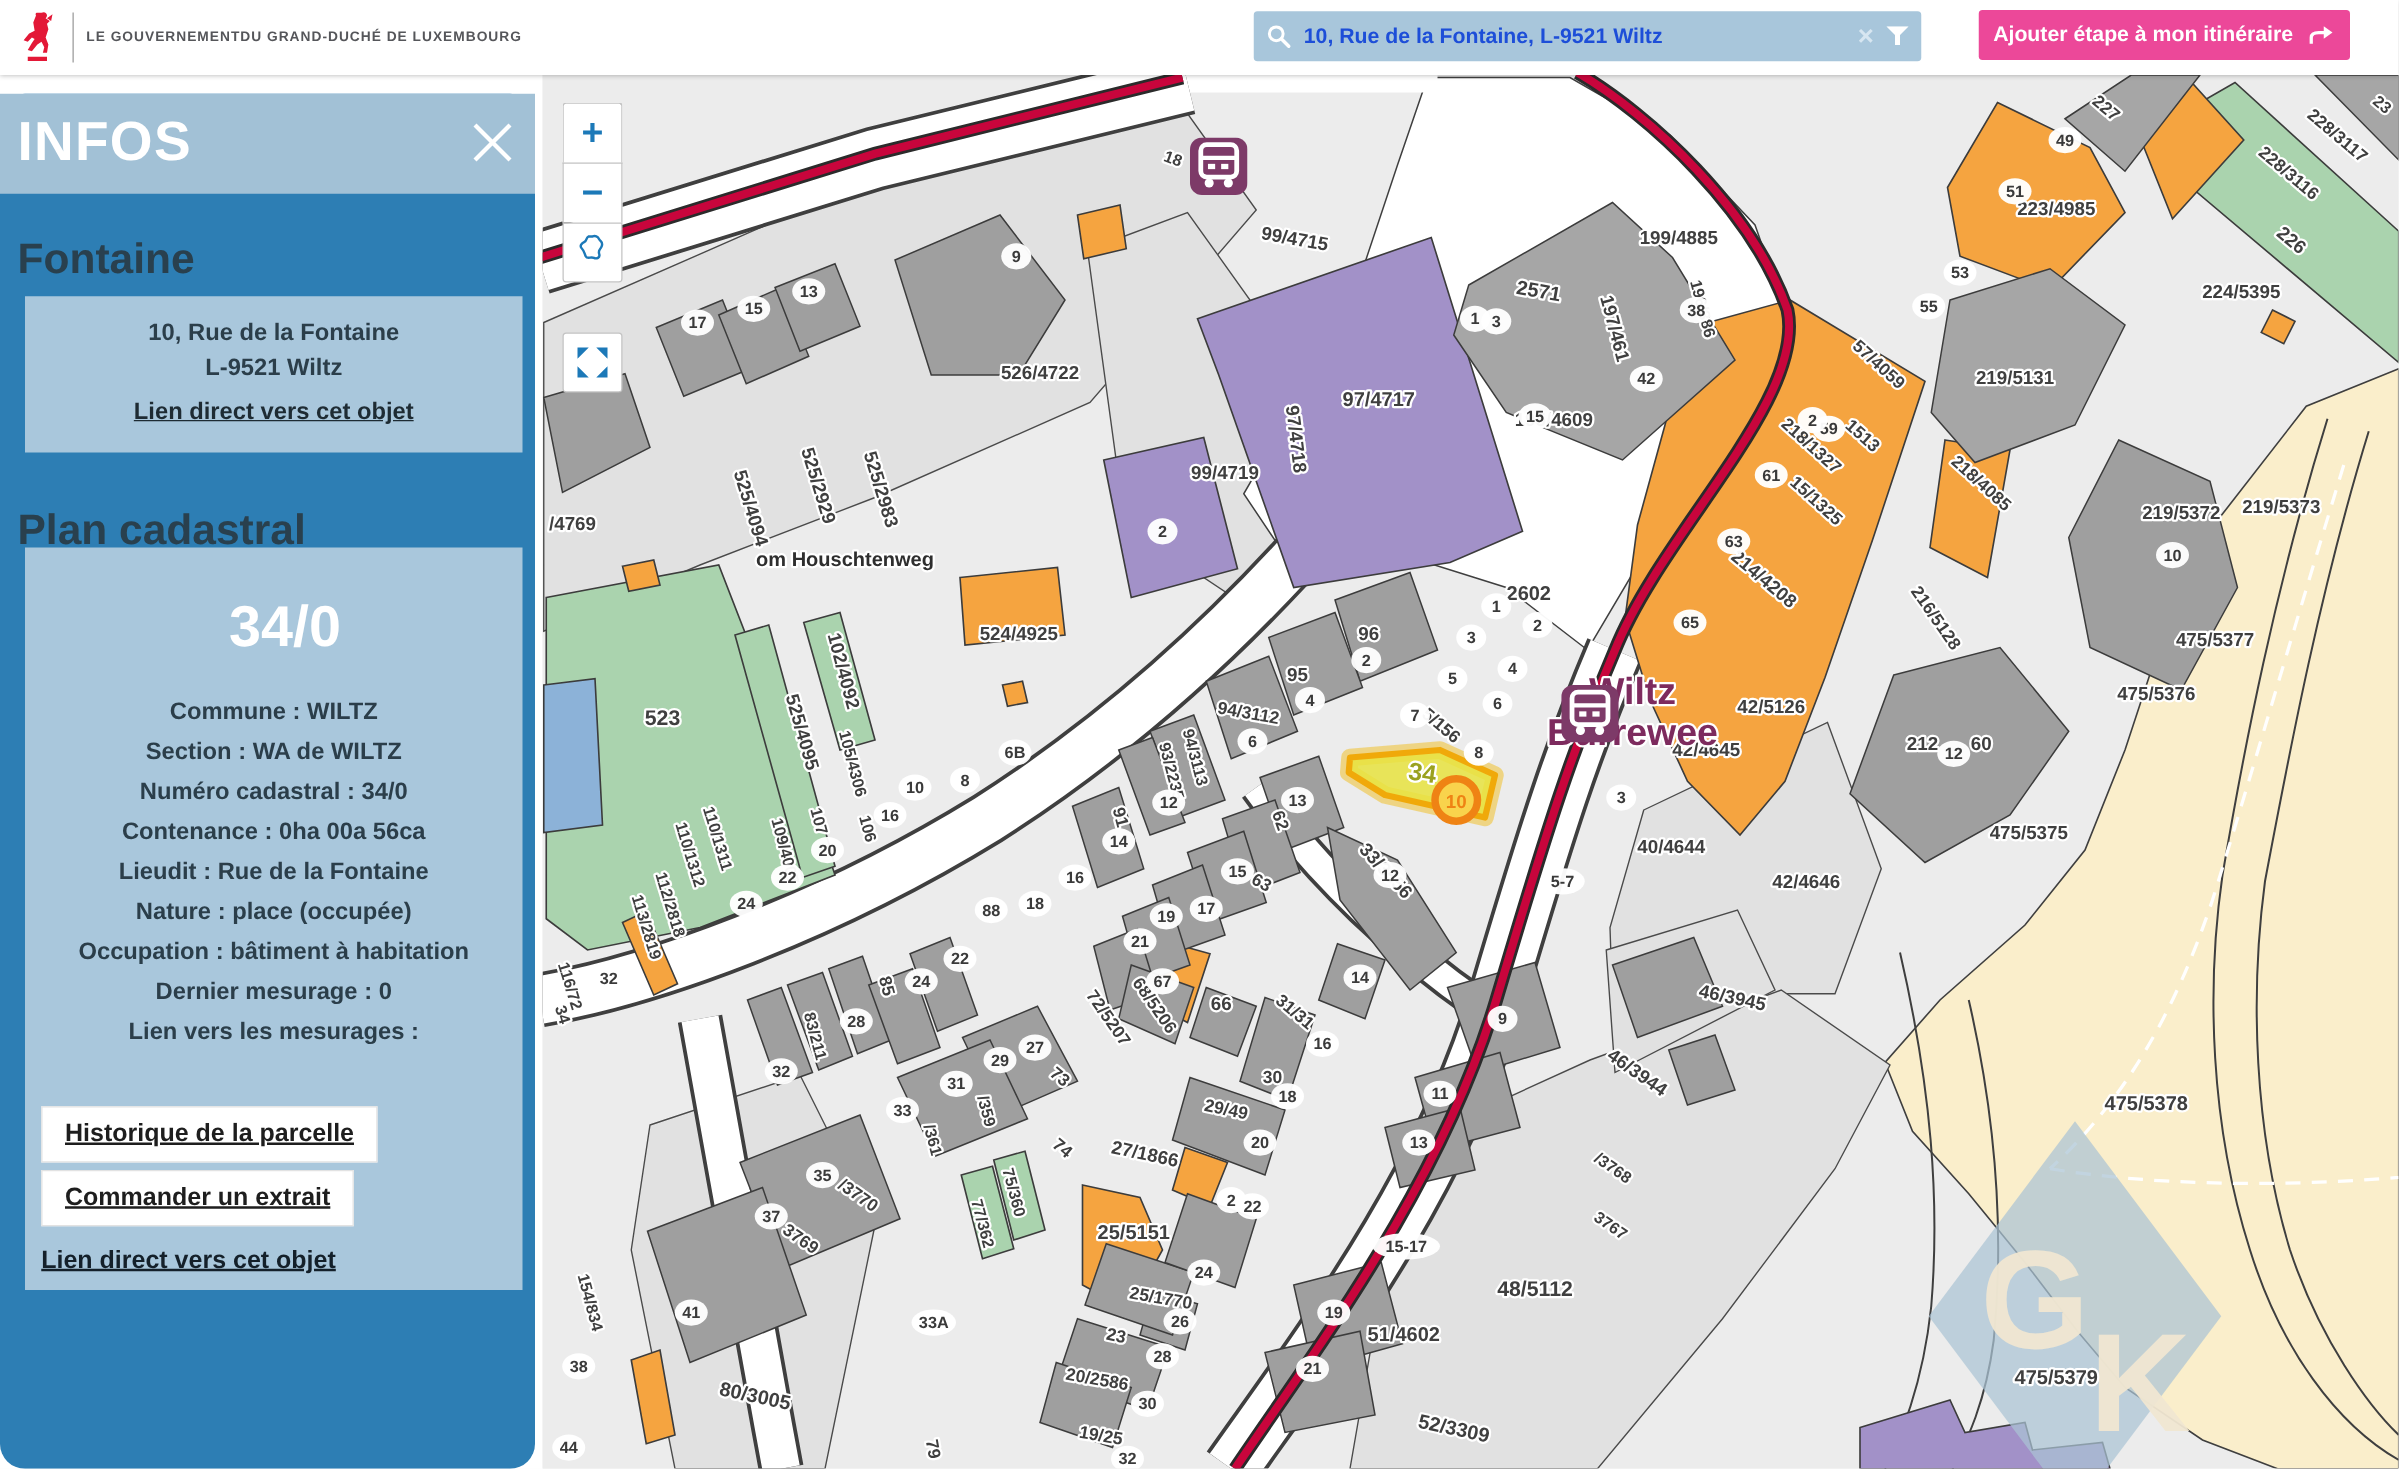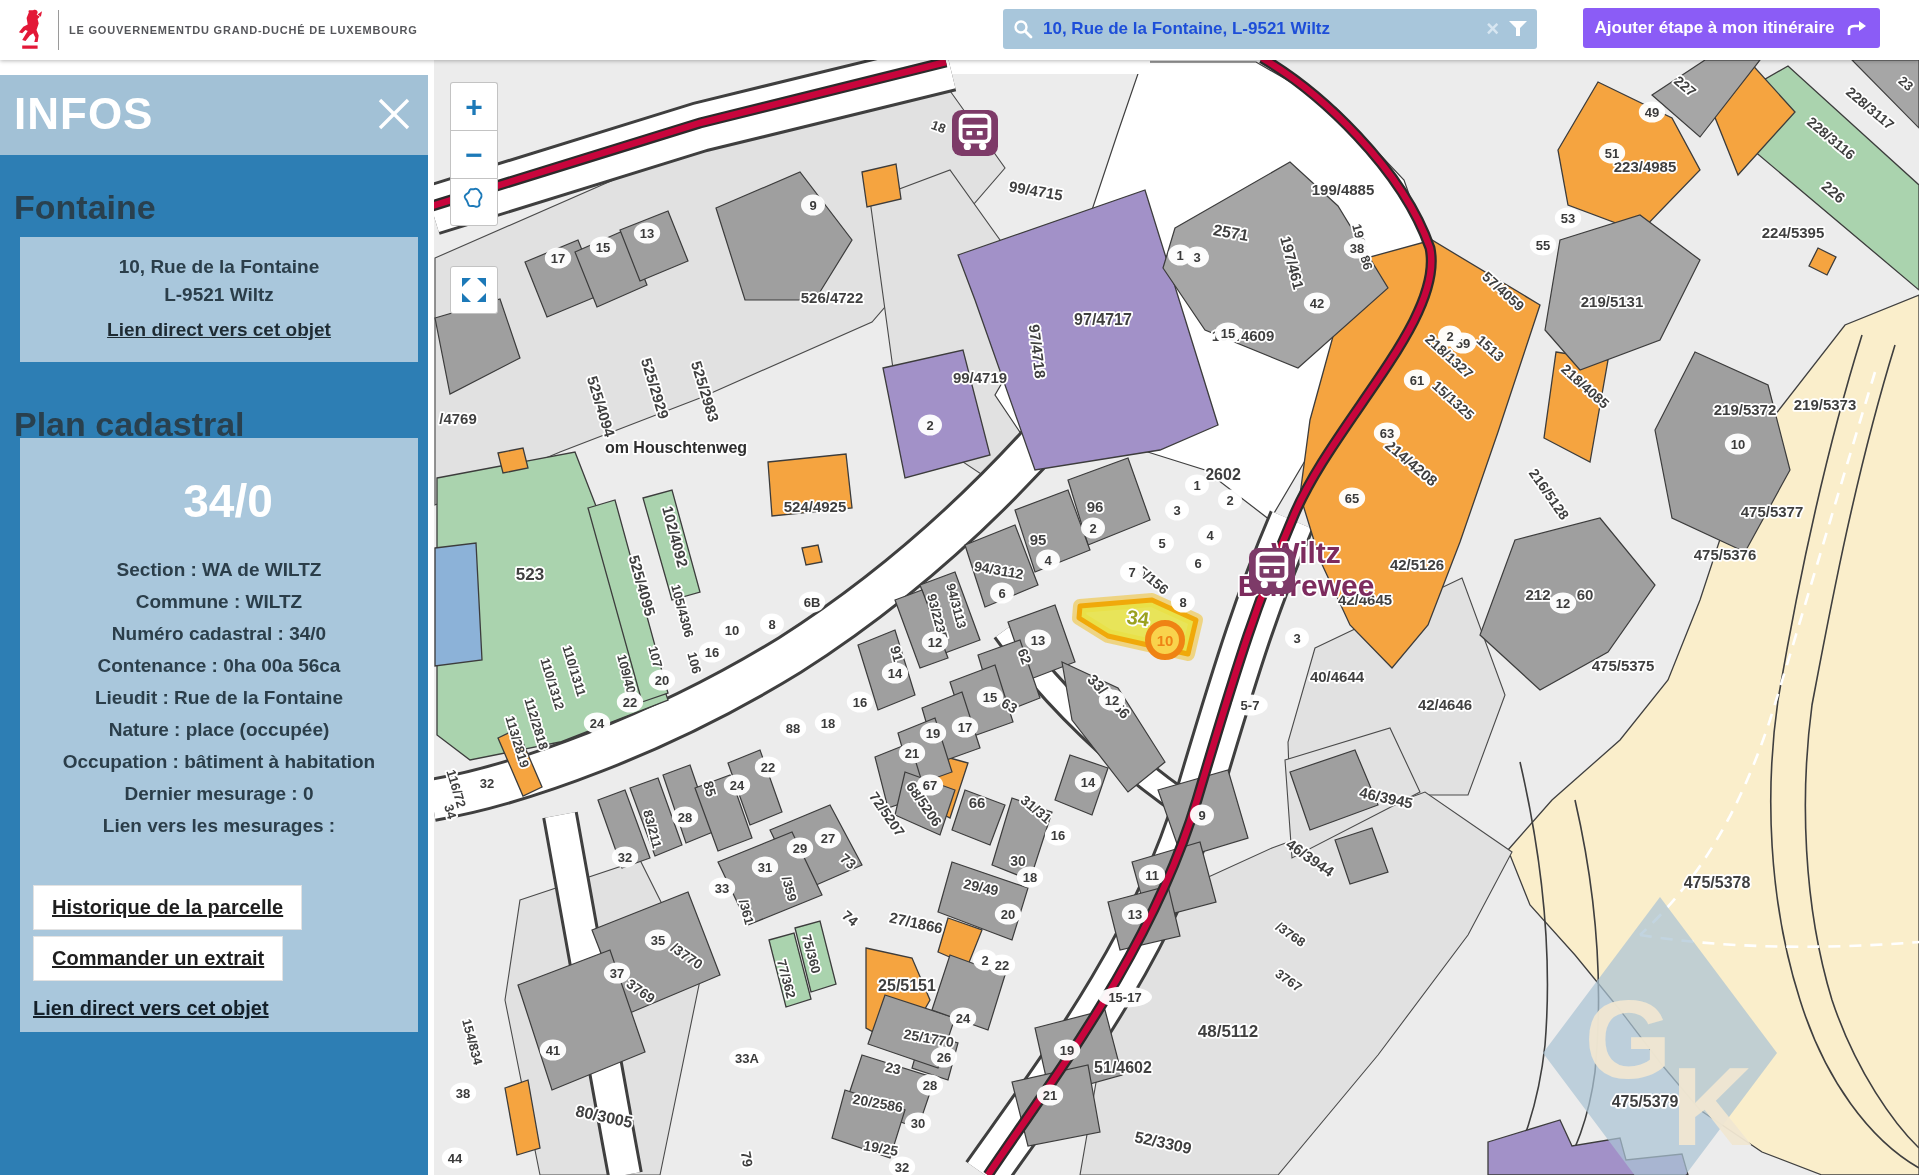--- a/index.html
+++ b/index.html
@@ -14,27 +14,27 @@
   .logo-lion { width:34px; height:44px; }
   .logo-divider { width:1px; height:40px; background:#9a9a9a; }
   .logo-text { display:flex; justify-content:center; }
   .logo-line { font-size:11px; font-weight:bold; color:#55565a; letter-spacing:.8px; line-height:14px; }
   .searchbox { position:absolute; left:1003px; top:9px; width:534px; height:40px; background:#a8c6db;
                border-radius:3px; display:flex; align-items:center; padding:0 10px; gap:10px; }
   .searchbox .magnifier { flex:0 0 auto; }
   .search-value { flex:1 1 auto; color:#1d4ed8; font-weight:bold; font-size:17px; white-space:nowrap;
                   overflow:hidden; }
   .search-clear { color:#d7e6f1; font-size:22px; font-weight:bold; cursor:pointer; line-height:20px; }
-  .route-btn { position:absolute; left:1583px; top:8px; width:297px; height:40px; background:#8b5cf6;
+  .route-btn { position:absolute; left:1583px; top:8px; width:297px; height:40px; background:#ec4899;
                border:none; border-radius:3px; color:#fff; font-weight:bold; font-size:17px;
                display:flex; align-items:center; justify-content:center; gap:12px; cursor:pointer;
                font-family:"Liberation Sans", sans-serif; }
 
   
-  .sidebar { position:absolute; left:0; top:75px; width:428px; height:1100px; background:#2d7eb4; z-index:40; }
+  .sidebar { position:absolute; left:0; top:75px; width:428px; height:1100px; background:#2d7eb4; z-index:40;border-radius:20px; }
   .sidebar-header { position:absolute; left:0; top:0; width:100%; height:80px; background:#a2c1d6; }
   .sidebar-title { position:absolute; left:14px; top:14px; color:#ffffff; font-size:44px; font-weight:bold;
                    letter-spacing:1px; }
   .sidebar-close { position:absolute; right:12px; top:18px; width:44px; height:44px; background:transparent;
                    border:none; cursor:pointer; }
   .side-h { position:absolute; left:14px; color:#29404e; font-size:34px; font-weight:bold; }
   .side-card { position:absolute; left:20px; width:398px; background:#a9c7dc;text-align:center; }
   .card-line { color:#2b3e4a; font-size:19px; font-weight:bold; line-height:28px; }
   .card-link { color:#1e2b33; font-size:19px; font-weight:bold; text-decoration:underline; cursor:pointer;
                display:inline-block; margin-top:10px; }
@@ -120,22 +120,22 @@
       <div class="card-line">10, Rue de la Fontaine</div>
       <div class="card-line">L-9521 Wiltz</div>
       <a class="card-link">Lien direct vers cet objet</a>
     </div>
 
     <h2 class="side-h" style="top:330px;">Plan cadastral</h2>
 
     <div class="side-card" style="top:363px; height:594px; padding:36px 15px 0 15px;">
       <div class="parcel-id" style="margin-left:18px; margin-bottom:26px;">34/0</div>
       <div class="detail-rows">
+          <div>Commune : WILTZ</div>
           <div>Section : WA de WILTZ</div>
-          <div>Commune : WILTZ</div>
           <div>Numéro cadastral : 34/0</div>
           <div>Contenance : 0ha 00a 56ca</div>
           <div>Lieudit : Rue de la Fontaine</div>
           <div>Nature : place (occupée)</div>
           <div>Occupation : bâtiment à habitation</div>
           <div>Dernier mesurage : 0</div>
           <div>Lien vers les mesurages :</div>
         </div>
     </div>
 

